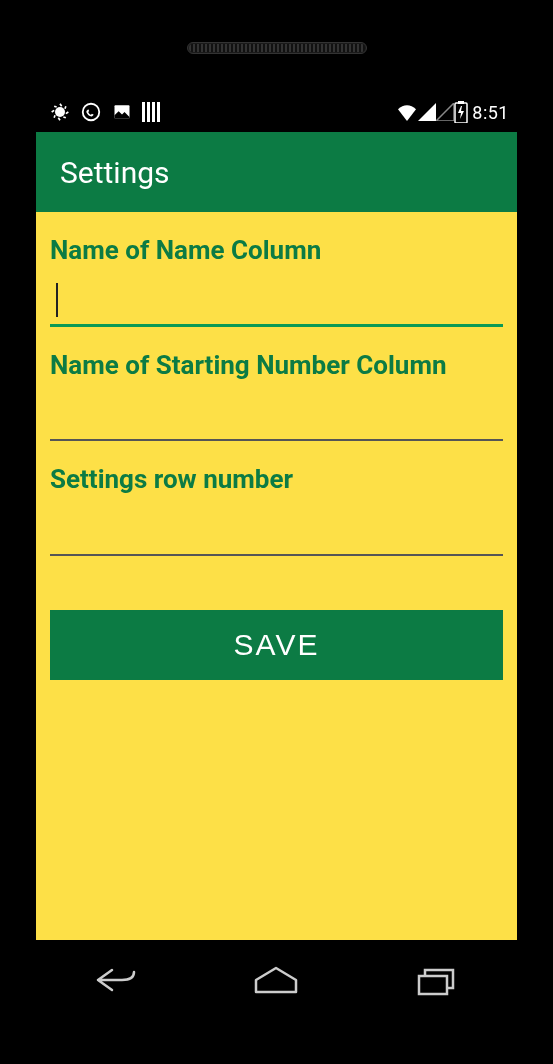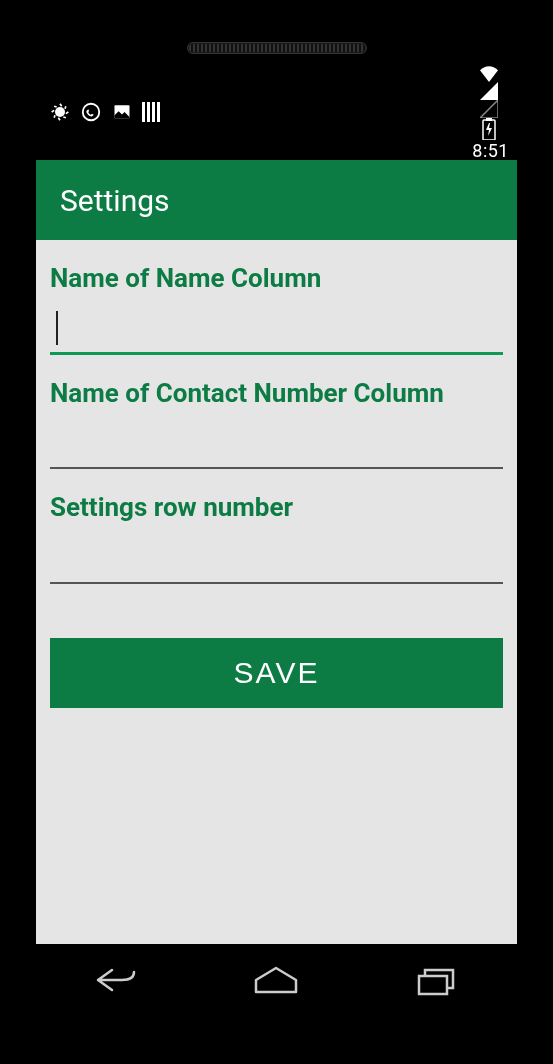--- a/index.html
+++ b/index.html
@@ -50,38 +50,37 @@
     .status-bar {
       height: 40px;
       background: #000;
       color: #fff;
       display: flex;
       align-items: center;
       padding: 0 8px;
       font-size: 18px;
     }
     .status-left { display: flex; align-items: center; gap: 10px; padding-left: 6px; }
-    .status-right { margin-left: auto; display: flex; align-items: center; gap: 0; flex-direction: column; }
+    .status-right { margin-left: auto; display: flex; align-items: center; gap: 0; }
     .icon { display: inline-flex; align-items: center; justify-content: center; }
     .clock { font-weight: 400; letter-spacing: 0.5px; margin-left: 4px; }
     
     .app-header {
       height: 80px;
       background: #0c7b44;
       color: #fff;
       display: flex;
       align-items: center;
       padding-left: 24px;
       font-size: 30px;
       font-weight: 400;
-      margin-top: 28px;
     }
     
     .app-content {
-      background: #e5e5e5;
+      background: #fde047;
       height: calc(100% - 40px - 80px);
       padding: 22px 14px 0 14px;
     }
     .field-group { margin-bottom: 22px; }
     .field-label {
       color: #0c7b44;
       font-size: 26px;
       font-weight: 700;
       line-height: 1.25;
       margin-bottom: 8px;
@@ -216,21 +215,21 @@
     <div class="app-content">
 
       <div class="field-group">
         <div class="field-label">Name of Name Column</div>
         <div class="cursor">
           <input type="text" class="text-input focused" value="" style="">
         </div>
       </div>
 
       <div class="field-group">
-        <div class="field-label">Name of Contact Number Column</div>
+        <div class="field-label">Name of Starting Number Column</div>
         <input type="text" class="text-input" value="" style="">
       </div>
 
       <div class="field-group">
         <div class="field-label">Settings row number</div>
         <input type="text" class="text-input" value="" style="">
       </div>
 
       <button class="save-btn">SAVE</button>
 

